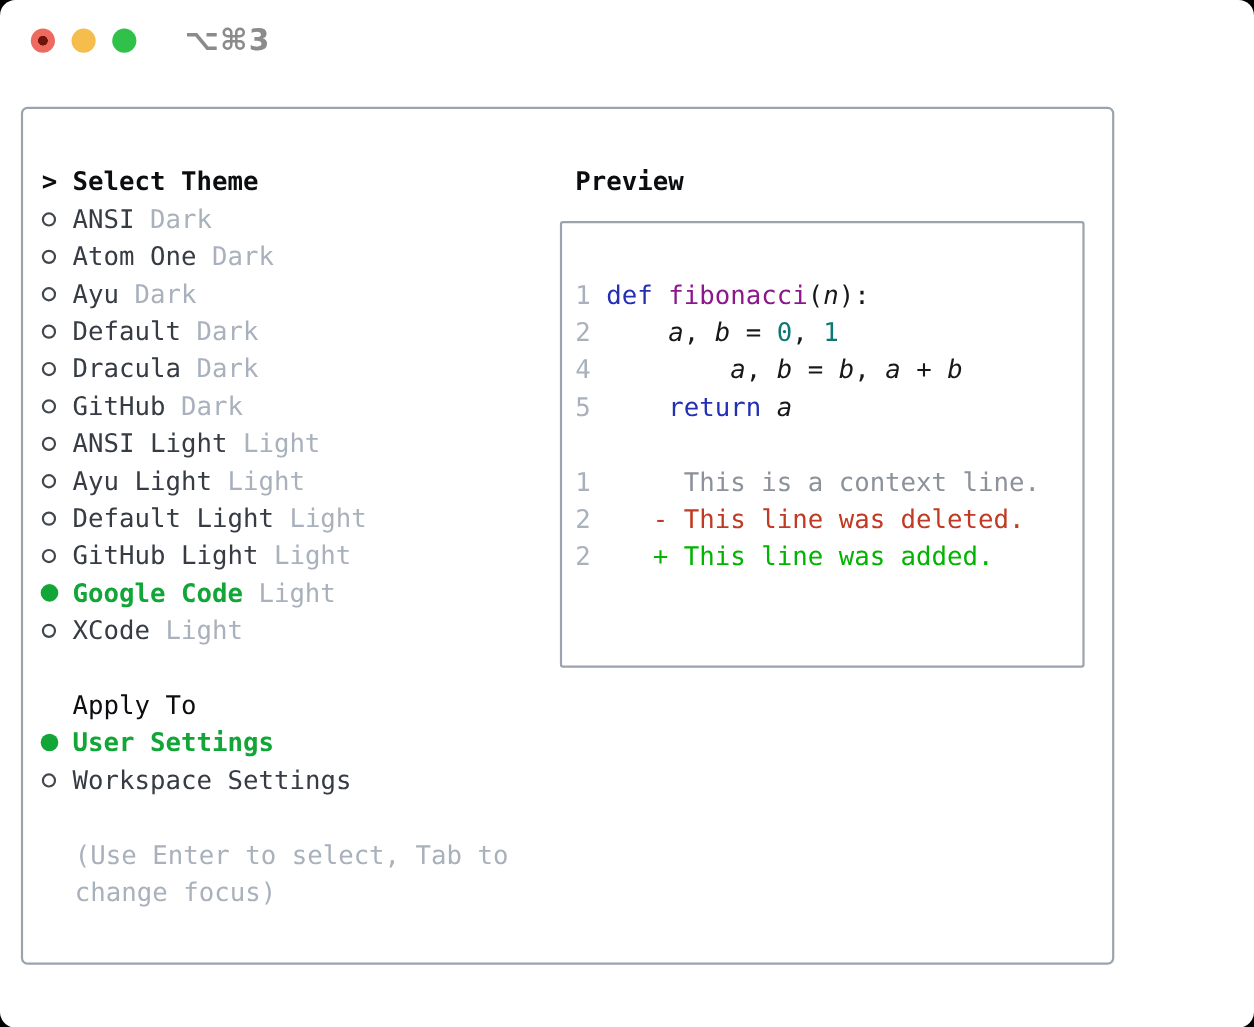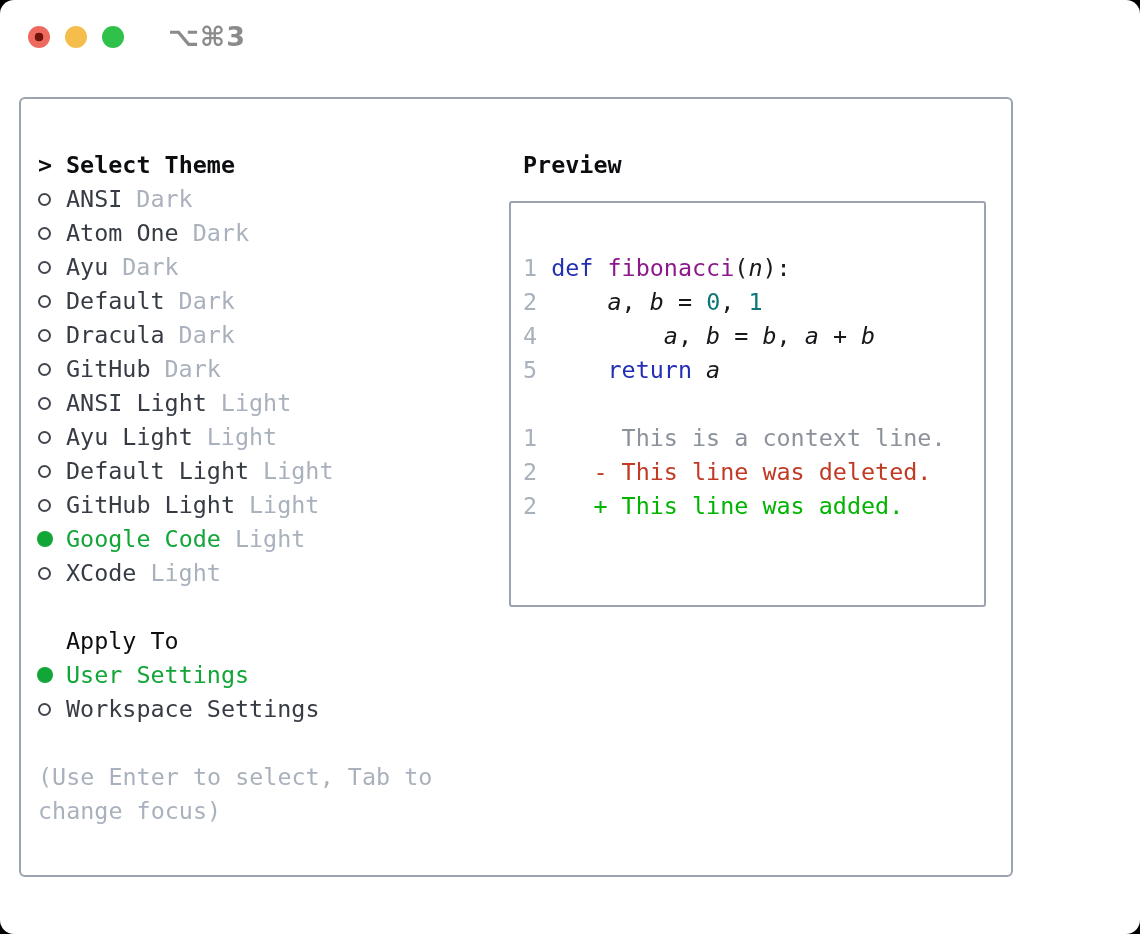--- a/index.html
+++ b/index.html
@@ -32,24 +32,24 @@
     border-radius:6px;background:#fff;
   }
   .left-col{position:absolute;left:17px;top:49px;}
   .row{height:34px;display:flex;align-items:center;font-size:23.4px;line-height:34px;white-space:pre;}
   .prefix{width:28px;font-weight:bold;color:var(--text-bold,#0b0d10);}
   .h-label{font-weight:bold;color:var(--text-bold,#0b0d10);}
   .bullet-box{width:28px;display:flex;align-items:center;flex:none;}
   .ring{width:13px;height:13px;box-sizing:border-box;border:2.5px solid #42474f;border-radius:50%;}
   .dot{width:16px;height:16px;border-radius:50%;background:var(--accent-green,#12a537);margin-left:-1px;}
   .t-name{color:var(--text-dark,#363b44);}
-  .t-name.sel{color:var(--accent-green,#12a537);}
+  .t-name.sel{color:var(--accent-green,#12a537);font-weight:bold;}
   .t-variant{color:var(--text-muted,#a9b1bd);margin-left:14px;}
   .a-label{color:var(--text-bold,#0b0d10);}
-  .hint-line{height:34px;font-size:23.4px;line-height:34px;color:var(--text-muted,#a9b1bd);white-space:pre;}
+  .hint-line{height:34px;font-size:23.4px;line-height:34px;color:var(--text-muted,#a9b1bd);white-space:pre;margin-left:30px;}
   .spacer{height:34px;}
   
   .preview-label{
     position:absolute;left:502px;top:49px;height:34px;line-height:34px;
     font-size:23.4px;font-weight:bold;color:var(--text-bold,#0b0d10);
   }
   .preview-box{
     position:absolute;left:488px;top:102px;width:477px;height:406px;
     box-sizing:border-box;border:2px solid var(--border,#9ba3ae);
     border-radius:3px;background:#fff;

